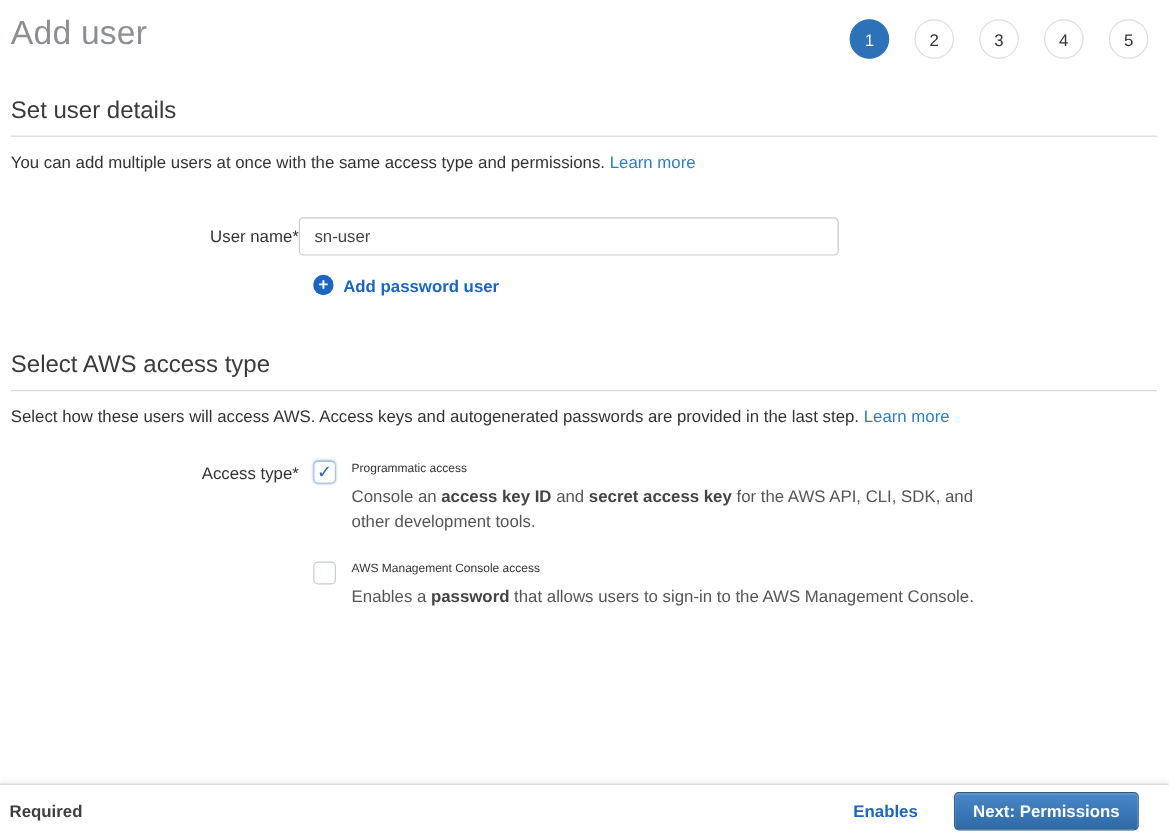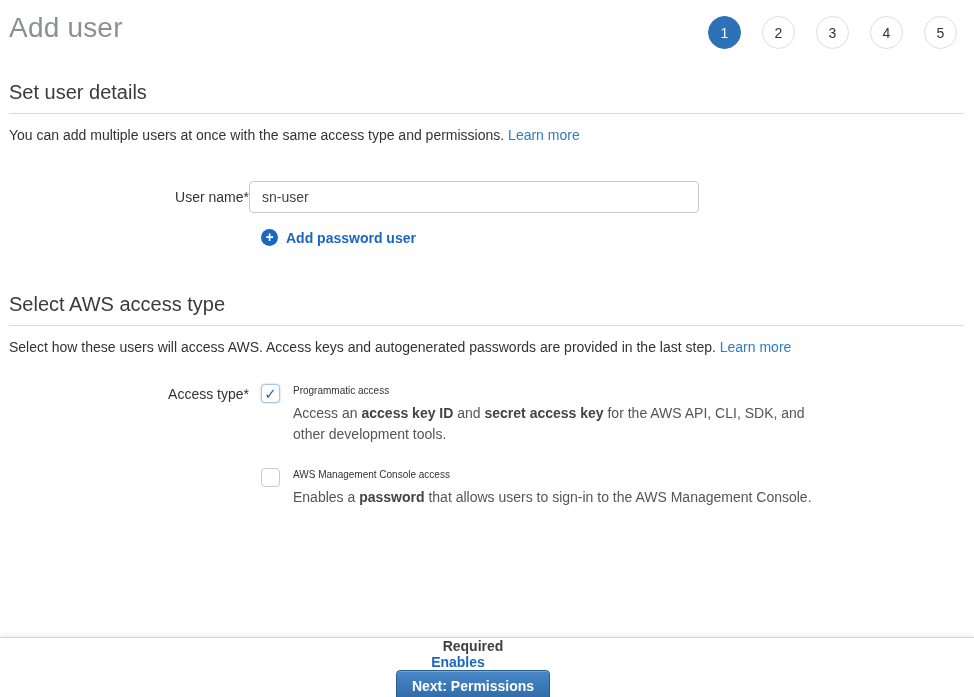--- a/index.html
+++ b/index.html
@@ -64,25 +64,25 @@
   .checkbox.checked { border-color: #a9c4e0; box-shadow: 0 0 2px rgba(45,114,184,.45); }
   .checkmark { color: #1f64bb; font-size: 15px; font-weight: bold; line-height: 1; }
   .option-body { margin-left: 13px; }
   .option-title { font-size: 10px; font-weight: normal; color: #333; }
   .option-desc { font-size: 14px; color: #555; margin-top: 7px; line-height: 21px; max-width: 525px; }
   .option-desc b { color: #444; }
 
   
   .footer {
     position: absolute; left: 0; right: 0; bottom: 0;
-    height: 60px; background: #fff;
+    height: 44px; background: #fff;
     border-top: 1px solid #d3d3d3;
     box-shadow: 0 -3px 4px rgba(0,0,0,0.05);
     display: flex; align-items: center;
-    padding-left: 8px; padding-right: 36px; flex-direction: column;
+    padding-left: 8px; padding-right: 25px;
   }
   .required-note { font-size: 14px; font-weight: bold; color: #3f3f3f; }
   .footer-spacer { flex: 1; }
   .cancel-link { font-size: 14px; font-weight: bold; color: #1a66c2; text-decoration: none; margin-right: 30px; cursor: pointer; }
   .primary-button {
     background: linear-gradient(180deg, #4a87c6 0%, #3a77b6 55%, #2e69a4 100%);
     border: 1px solid #2a5c88; border-radius: 4px;
     color: #fff; font-size: 14px; font-weight: bold;
     font-family: "Liberation Sans", "DejaVu Sans", sans-serif;
     padding: 7px 15px; cursor: pointer;
@@ -126,21 +126,21 @@
   <div class="access-row">
     <div class="form-label" style="padding-top: 1px;">Access type*</div>
     <div class="options-col">
 
       <div class="option">
         <div class="checkbox checked">
           <span class="checkmark">✓</span>
         </div>
         <div class="option-body">
           <div class="option-title">Programmatic access</div>
-          <div class="option-desc"><span>Access an </span><b>access key ID</b><span> and </span><b>secret access key</b><span> for the AWS API, CLI, SDK, and other development tools.</span></div>
+          <div class="option-desc"><span>Console an </span><b>access key ID</b><span> and </span><b>secret access key</b><span> for the AWS API, CLI, SDK, and other development tools.</span></div>
         </div>
       </div>
 
       <div class="option" style="margin-top: 24px;">
         <div class="checkbox"></div>
         <div class="option-body">
           <div class="option-title">AWS Management Console access</div>
           <div class="option-desc"><span>Enables a </span><b>password</b><span> that allows users to sign-in to the AWS Management Console.</span></div>
         </div>
       </div>

